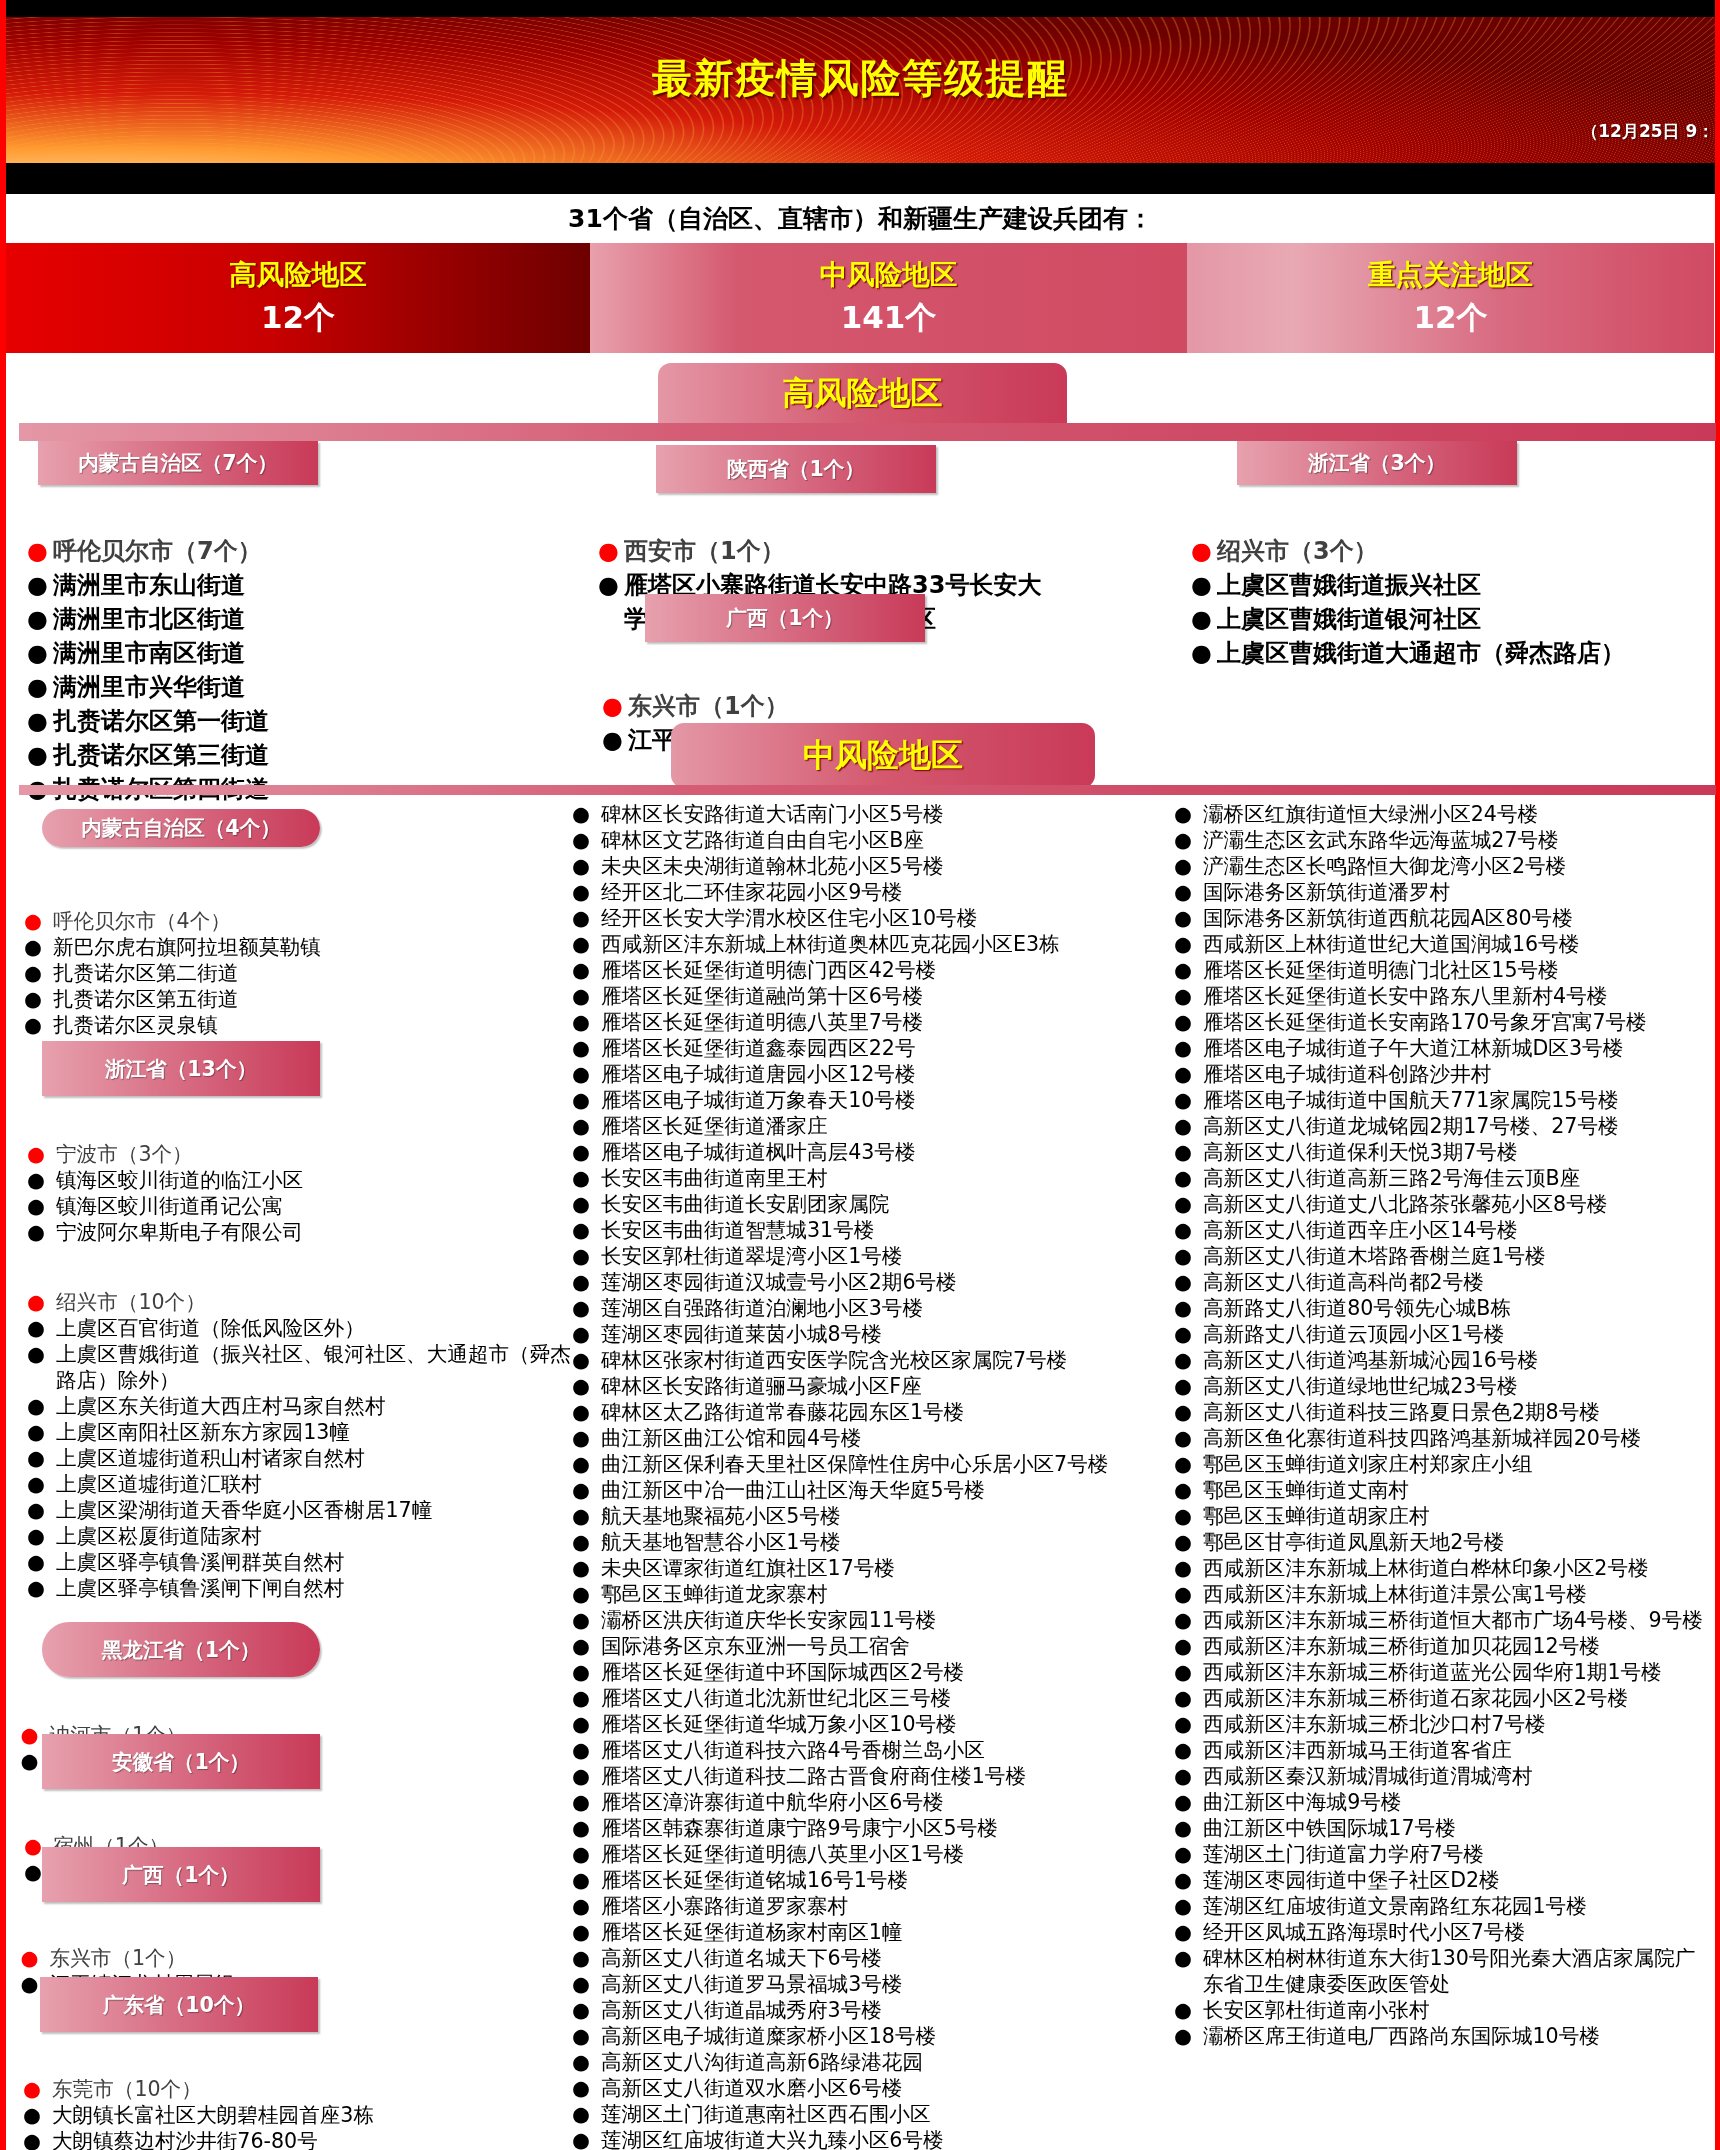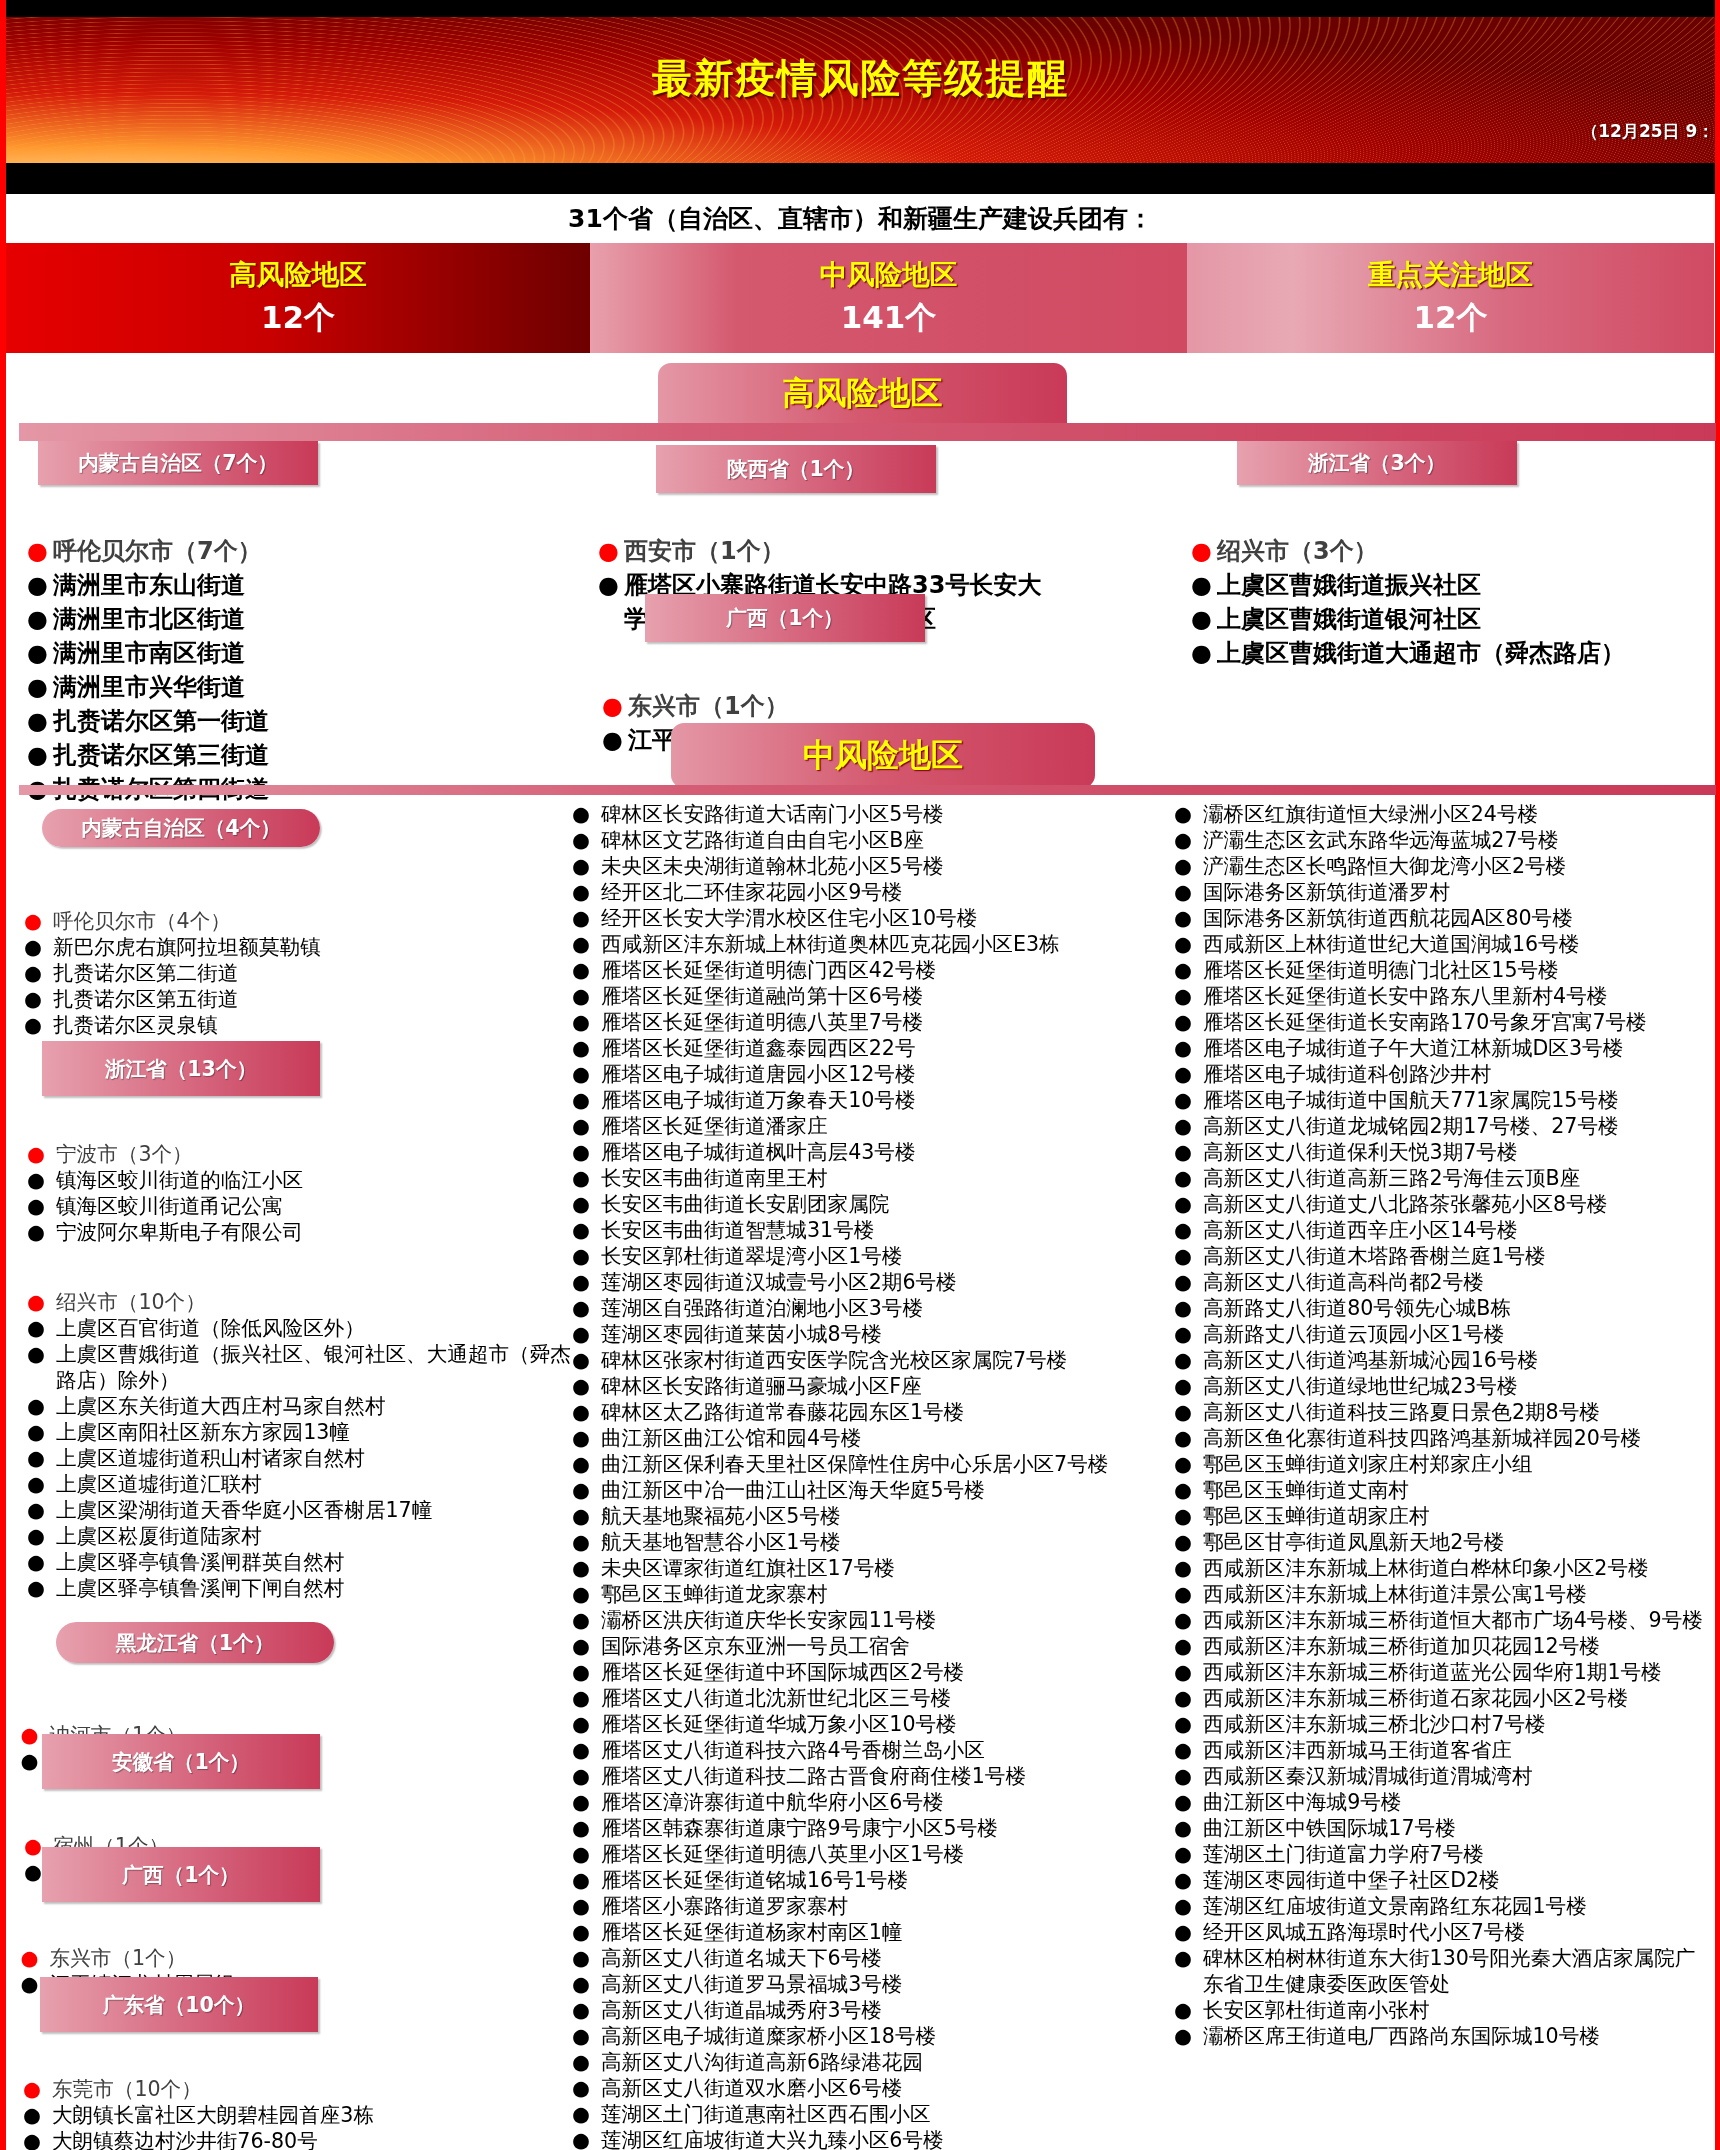--- a/index.html
+++ b/index.html
@@ -145,21 +145,21 @@
   <li>上虞区东关街道大西庄村马家自然村</li>
   <li>上虞区南阳社区新东方家园13幢</li>
   <li>上虞区道墟街道积山村诸家自然村</li>
   <li>上虞区道墟街道汇联村</li>
   <li>上虞区梁湖街道天香华庭小区香榭居17幢</li>
   <li>上虞区崧厦街道陆家村</li>
   <li>上虞区驿亭镇鲁溪闸群英自然村</li>
   <li>上虞区驿亭镇鲁溪闸下闸自然村</li>
 </ul>
 
-<div class="prov-tag" style="left:56px; top:1622px; width:278px; height:41px;border-radius:27px;">黑龙江省（1个）</div>
+<div class="prov-tag" style="left:42px; top:1622px; width:278px; height:55px;border-radius:27px;">黑龙江省（1个）</div>
 <ul class="list" style="left:20.6px; top:1678px; width:555px;">
   <li class="city">讷河市（1个）</li>
   <li>长发镇建设村</li>
 </ul>
 
 <div class="prov-tag" style="left:42px; top:1734px; width:278px; height:55px;">安徽省（1个）</div>
 <ul class="list" style="left:24px; top:1789px; width:555px;">
   <li class="city">宿州（1个）</li>
   <li>埇桥区大营镇大营新村</li>
 </ul>

